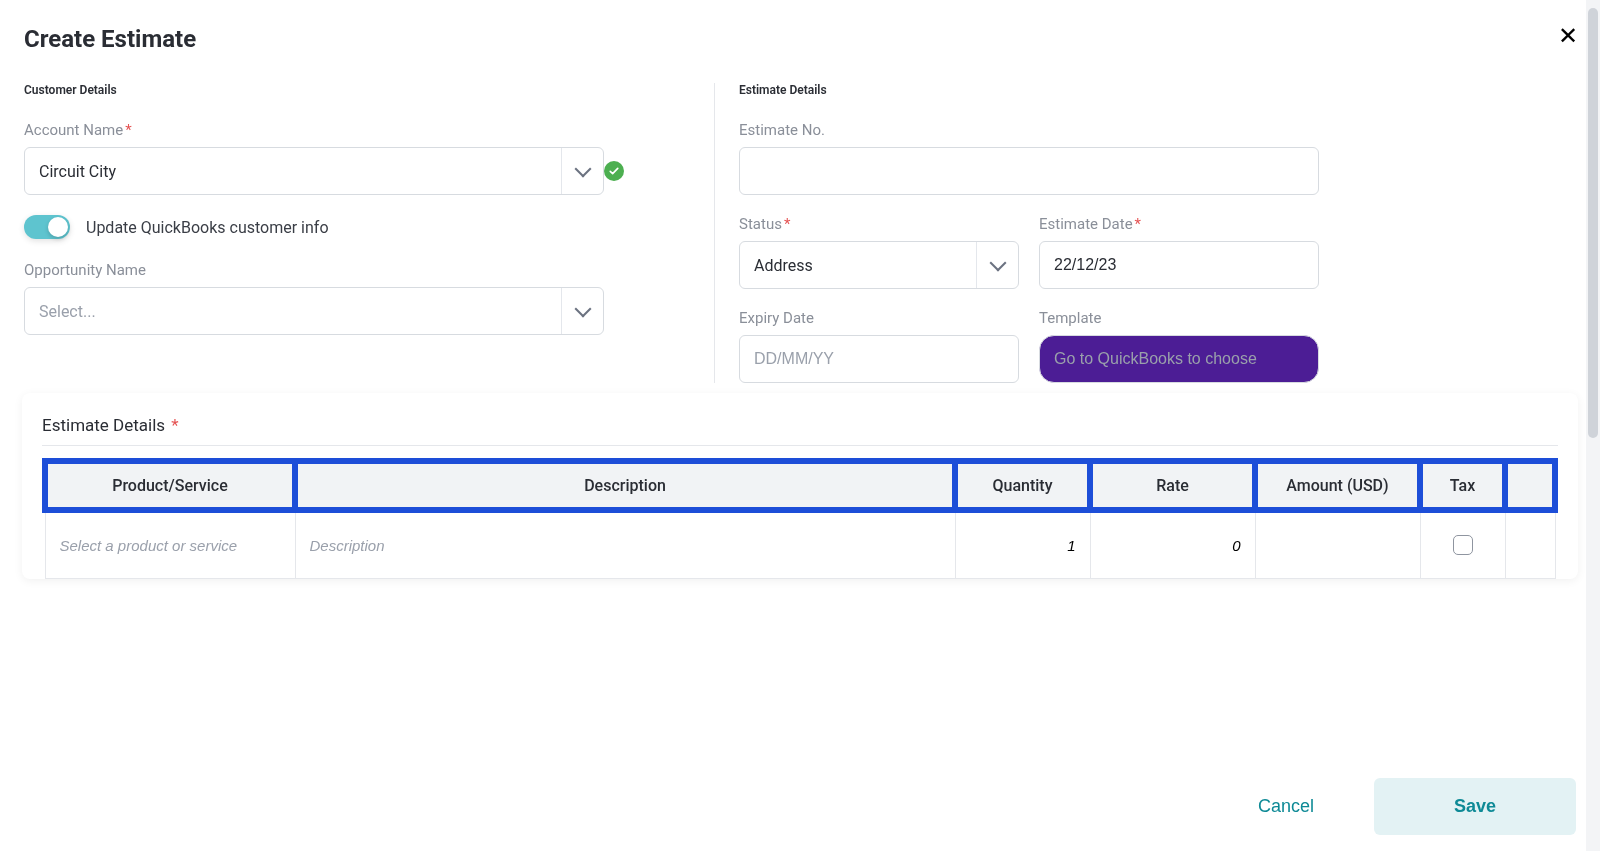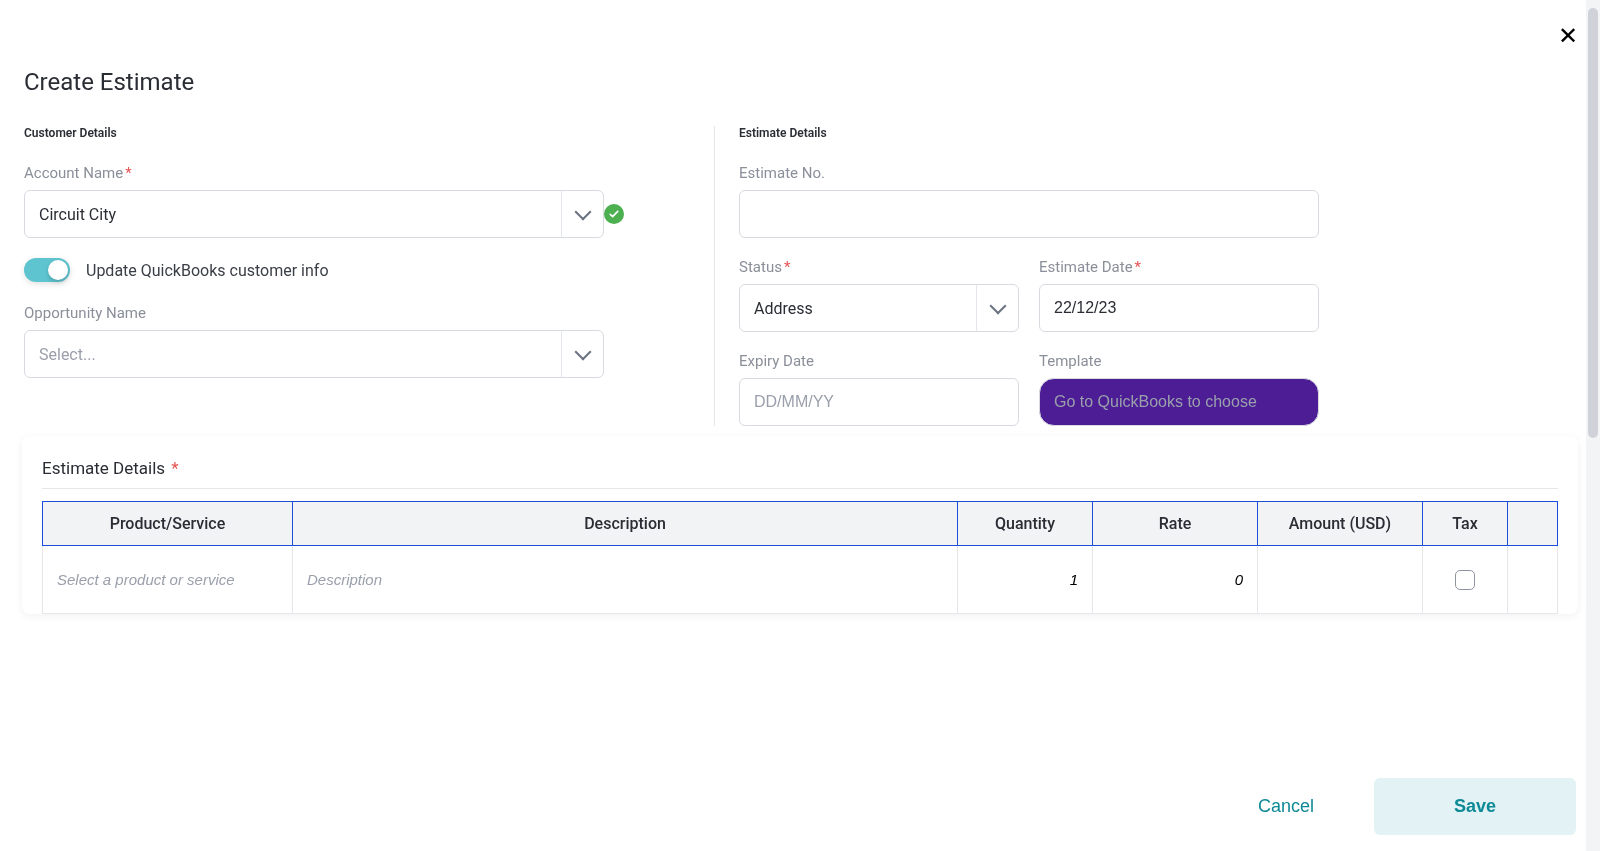--- a/index.html
+++ b/index.html
@@ -7,24 +7,23 @@
     font-family: -apple-system, BlinkMacSystemFont, "Segoe UI", Roboto, sans-serif;
     background: #fff;
     color: #2a2d34;
     width: 1600px;
     height: 851px;
     position: relative;
     overflow: hidden;
   }
   .page-title {
     font-size: 24px;
-    font-weight: 400;
+    font-weight: 700;
     color: #2a2d34;
     padding: 25px 0 0 24px;
-    margin-top: 43px;
   }
   .close-btn {
     position: absolute;
     top: 22px;
     right: 18px;
     width: 28px;
     height: 28px;
     display: flex;
     align-items: center;
     justify-content: center;
@@ -197,21 +196,21 @@
     border-collapse: collapse;
     margin-top: 12px;
     table-layout: fixed;
   }
   table.lines th {
     background: #f1f3f5;
     font-weight: 500;
     font-size: 16px;
     color: #2a2d34;
     padding: 12px 10px;
-    border: 1px solid #1d4ed8;
+    border: 6px solid #1d4ed8;
     text-align: center;
   }
   table.lines td {
     border: 1px solid #e5e7eb;
     padding: 0;
     height: 68px;
     vertical-align: middle;
   }
   .cell-input {
     width: 100%; height: 100%;

